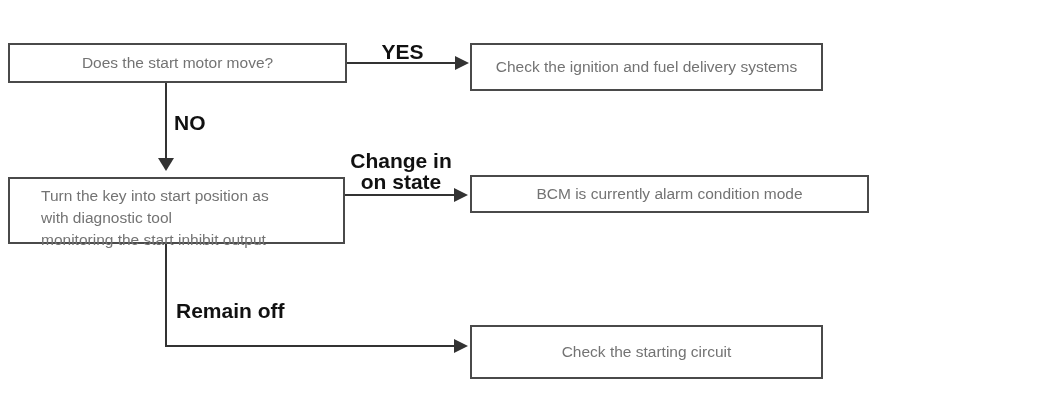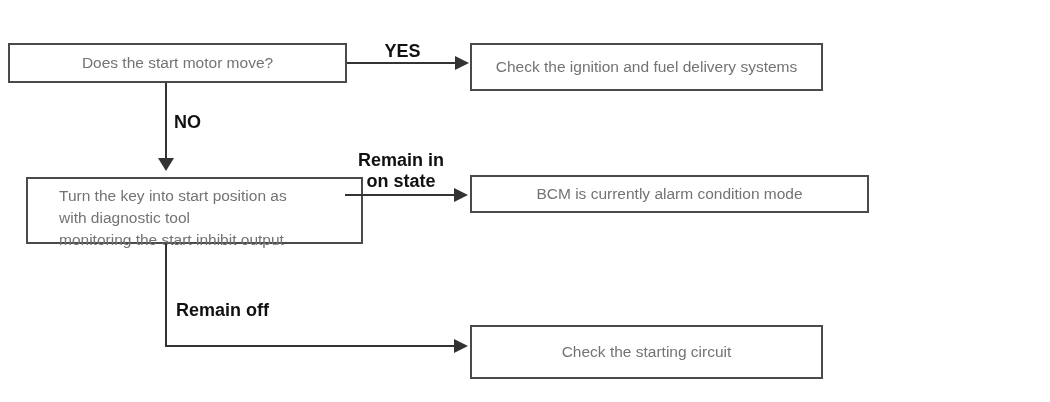--- a/index.html
+++ b/index.html
@@ -32,21 +32,21 @@
     line-height: 22px;
     text-align: left;
   }
   .edge-line {
     position: absolute;
     background: #333333;
   }
   .edge-label {
     position: absolute;
     font-weight: bold;
-    font-size: 18px;
+    font-size: 21px;
     line-height: 21px;
     color: #111111;
     white-space: nowrap;
   }
   .edge-label.centered { text-align: center; white-space: normal; }
   .arrow-right {
     position: absolute;
     width: 0; height: 0;
     border-top: 7px solid transparent;
     border-bottom: 7px solid transparent;
@@ -56,21 +56,21 @@
     position: absolute;
     width: 0; height: 0;
     border-left: 8px solid transparent;
     border-right: 8px solid transparent;
     border-top: 13px solid #333333;
   }
 
   
   #node-start-motor      { left: 8px;   top: 43px;  width: 339px; height: 40px; }
   #node-ignition-fuel    { left: 470px; top: 43px;  width: 353px; height: 48px; }
-  #node-turn-key         { left: 8px;   top: 177px; width: 337px; height: 67px; margin-left: 18px; }
+  #node-turn-key         { left: 8px;   top: 177px; width: 337px; height: 67px; }
   #node-bcm-alarm        { left: 470px; top: 175px; width: 399px; height: 38px; }
   #node-starting-circuit { left: 470px; top: 325px; width: 353px; height: 54px; }
 
   
   #edge-yes-line       { left: 347px; top: 62px;  width: 108px; height: 2px; }
   #edge-yes-arrow      { left: 455px; top: 56px; }
   #edge-yes-label      { left: 360px; top: 41px;  width: 85px;  text-align: center; }
 
   #edge-no-line        { left: 165px; top: 83px;  width: 2px;   height: 75px; }
   #edge-no-arrow       { left: 158px; top: 158px; }
@@ -112,21 +112,21 @@
     <div>monitoring the start inhibit output</div>
   </div>
 
   <div class="node center" id="node-bcm-alarm">
     <span>BCM is currently alarm condition mode</span>
   </div>
 
   <div class="edge-line" id="edge-change-line"></div>
   <div class="arrow-right" id="edge-change-arrow"></div>
   <div class="edge-label centered" id="edge-change-label">
-    <div>Remain in</div>
+    <div>Change in</div>
     <div>on state</div>
   </div>
 
   <div class="edge-line" id="edge-remain-vline"></div>
   <div class="edge-line" id="edge-remain-hline"></div>
   <div class="arrow-right" id="edge-remain-arrow"></div>
   <div class="edge-label" id="edge-remain-label">Remain off</div>
 
   <div class="node center" id="node-starting-circuit">
     <span>Check the starting circuit</span>

